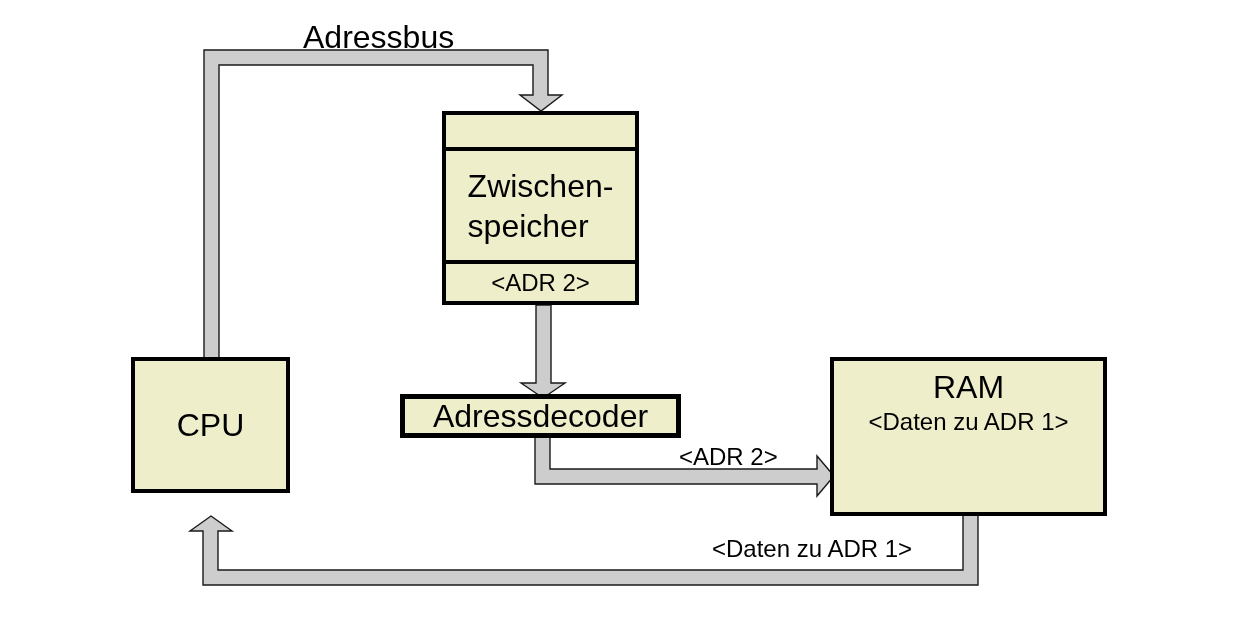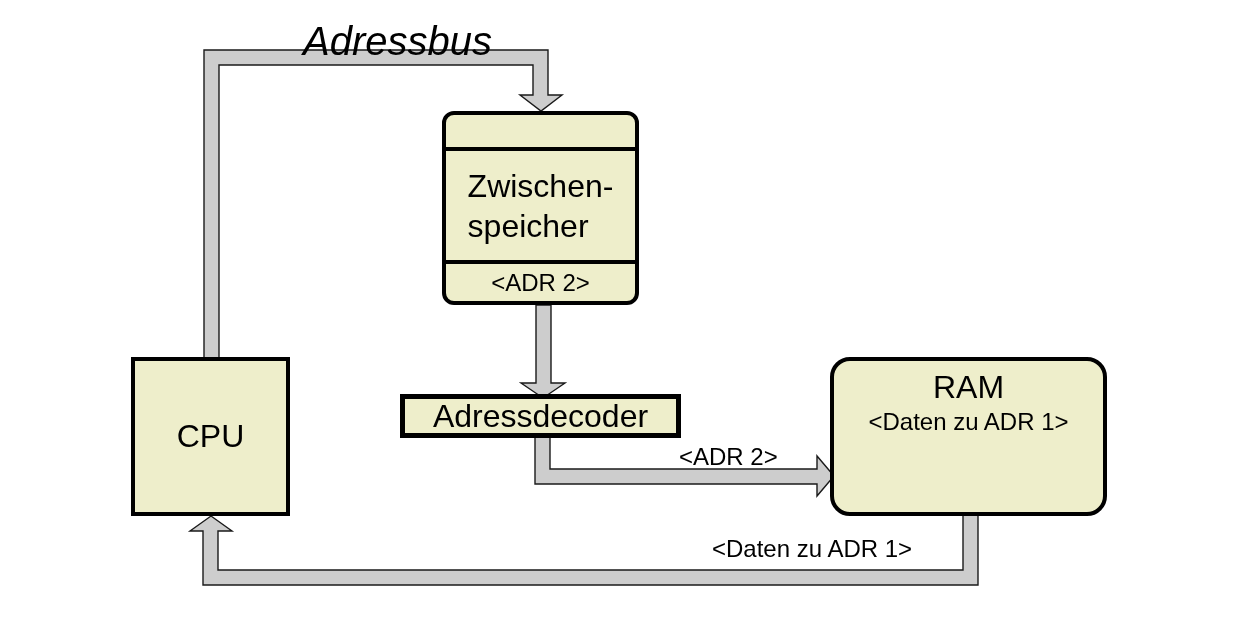--- a/index.html
+++ b/index.html
@@ -34,57 +34,56 @@
     stroke-linejoin: miter;
   }
 
   .node {
     position: absolute;
     background: var(--node-fill);
     border: 4px solid var(--node-border);
   }
 
   .node-cpu {
-    left: 131px; top: 357px; width: 159px; height: 159px;
+    left: 131px; top: 357px; width: 159px; height: 136px;
     display: flex; align-items: center; justify-content: center;
     font-size: 32px;
   }
 
   .node-zw {
     left: 442px; top: 111px; width: 197px; height: 194px;
-    display: flex; flex-direction: column; border-radius: 12px;
+    display: flex; flex-direction: column;
   }
   .zw-top    { height: 36px; border-bottom: 4px solid var(--node-border); }
   .zw-mid    { flex: 1; border-bottom: 4px solid var(--node-border);
                display: flex; align-items: center; justify-content: center; }
   .zw-mid .zw-label { font-size: 32px; line-height: 40px; white-space: pre-line; text-align: left; }
   .zw-bot    { height: 37px; display: flex; align-items: center; justify-content: center;
                font-size: 24px; }
 
   .node-decoder {
     left: 400px; top: 394px; width: 281px; height: 44px;
     border-width: 5px;
     display: flex; align-items: center; justify-content: center;
     font-size: 32px;
   }
 
   .node-ram {
     left: 830px; top: 357px; width: 277px; height: 159px;
     display: flex; flex-direction: column; align-items: center;
     padding-top: 8px;
-    border-radius: 20px;
   }
   .ram-title { font-size: 32px; line-height: 36px; }
   .ram-row   { font-size: 24px; line-height: 34px; }
 
   .bus-label {
     position: absolute;
     white-space: nowrap;
   }
-  .bus-label.big   { font-size: 40px; font-style: italic; }
+  .bus-label.big   { font-size: 32px; }
   .bus-label.small { font-size: 24px; }
 
   .label-adressbus  { left: 303px; top: 19px; }
   .label-datenbus   { left: 524px; top: 531px; }
   .label-adr2       { left: 679px; top: 443px; }
   .label-datenadr1  { left: 712px; top: 535px; }
 </style>
 </head>
 <body>
 

